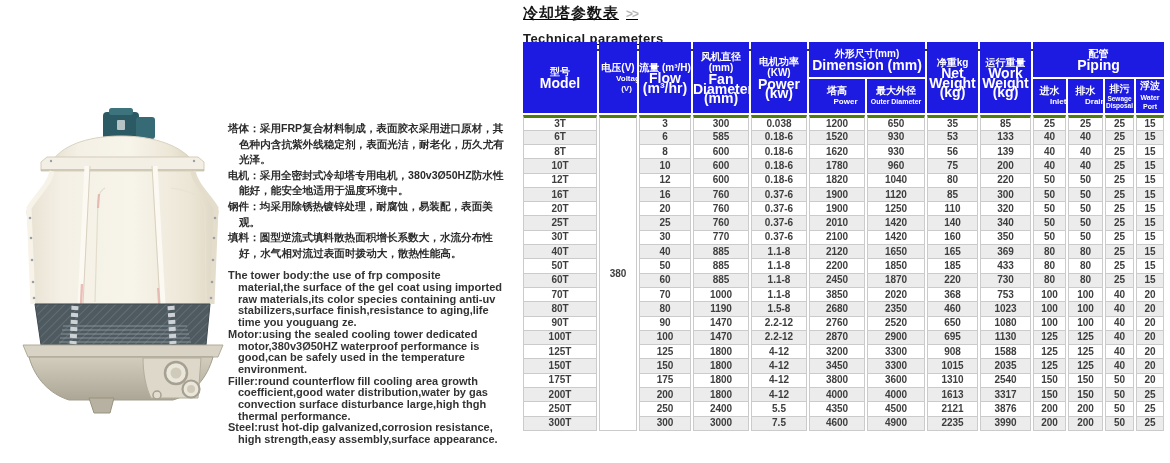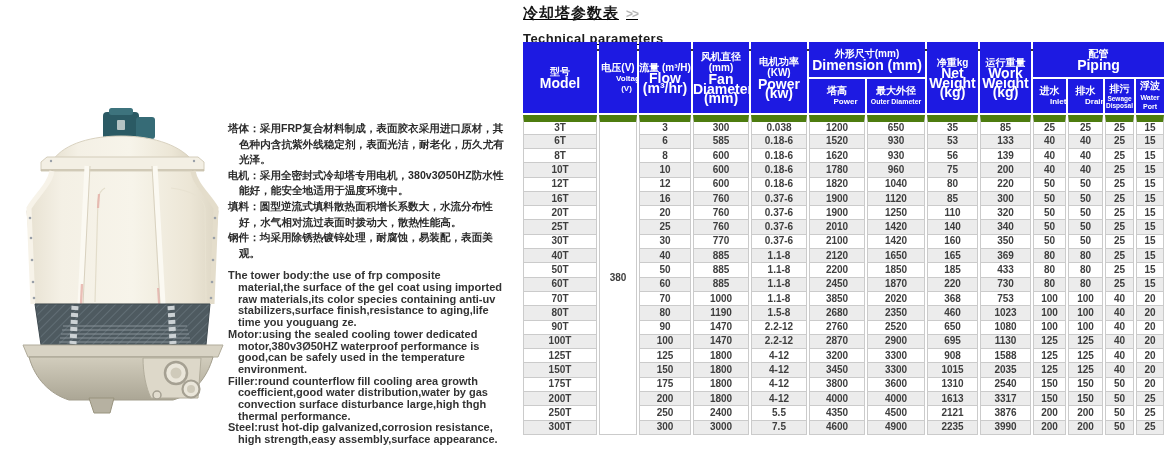--- a/index.html
+++ b/index.html
@@ -35,21 +35,21 @@
   tr.h1 { height:37px; } tr.h2 { height:31px; }
   .h-zh { font-size:10px; line-height:11.5px; font-weight:bold; }
   .h-en { font-size:14px; line-height:9.6px; font-weight:bold; margin-top:1px; }
   .h-en.sub { font-size:8px;padding-left:17px; }
   .h-en.small { font-size:7px; }
   .h-en.tiny { font-size:6.5px; line-height:7px; }
   table.spec td { text-align:center; font-size:10px; font-weight:bold; color:#3e3e3e;
                   height:14.3px; line-height:12px; padding:0;
                   border-left:1px solid #cbcbcb; border-right:1px solid #cbcbcb;
                   border-bottom:1px solid #cbcbcb; background:#fff; overflow:hidden; }
-  table.spec tbody tr:first-child td { border-top:7px solid #4d7c0f; }
+  table.spec tbody tr:first-child td { border-top:3px solid #4d7c0f; }
   table.spec tbody tr.stripe td { background:#ececec; }
   td.voltage-cell { background:#fff !important; vertical-align:middle; font-size:10px;margin-top:12px; }
 </style>
 </head>
 <body>
 
 <div class="stage">
 
   <div class="photo">
     <svg width="230" height="402" viewBox="0 0 230 402" xmlns="http://www.w3.org/2000/svg">
@@ -144,22 +144,22 @@
         <circle cx="186" cy="331" r="4" fill="#cfcaba"></circle>
         <circle cx="152" cy="337" r="4" fill="#e2ddcf" stroke="#a5a092" stroke-width="1.5"></circle>
       </g>
     </svg>
   </div>
 
   <div class="desc">
     <div class="zh-block">
       <p class="zh-item"><span class="lbl">塔体：</span><span>采用FRP复合材料制成，表面胶衣采用进口原材，其色种内含抗紫外线稳定剂，表面光洁，耐老化，历久尤有光泽。</span></p>
       <p class="zh-item"><span class="lbl">电机：</span><span>采用全密封式冷却塔专用电机，380v3Ø50HZ防水性能好，能安全地适用于温度环境中。</span></p>
+      <p class="zh-item"><span class="lbl">钢件：</span><span>均采用除锈热镀锌处理，耐腐蚀，易装配，表面美观。</span></p>
       <p class="zh-item"><span class="lbl">填料：</span><span>圆型逆流式填料散热面积增长系数大，水流分布性好，水气相对流过表面时拨动大，散热性能高。</span></p>
-      <p class="zh-item"><span class="lbl">钢件：</span><span>均采用除锈热镀锌处理，耐腐蚀，易装配，表面美观。</span></p>
     </div>
     <div class="en-block">
       <p class="en-item"><span>The tower body:</span><span>the use of frp composite material,the surface of the gel coat using imported raw materials,its color species containing anti-uv stabilizers,surface finish,resistance to aging,life time you youguang ze.</span></p>
       <p class="en-item"><span>Motor:</span><span>using the sealed cooling tower dedicated motor,380v3Ø50HZ waterproof performance is good,can be safely used in the temperature environment.</span></p>
       <p class="en-item"><span>Filler:</span><span>round counterflow fill cooling area growth coefficient,good water distribution,water by gas convection surface disturbance large,high thgh thermal performance.</span></p>
       <p class="en-item"><span>Steel:</span><span>rust hot-dip galvanized,corrosion resistance, high strength,easy assembly,surface appearance.</span></p>
     </div>
   </div>
 
   <div class="params">

